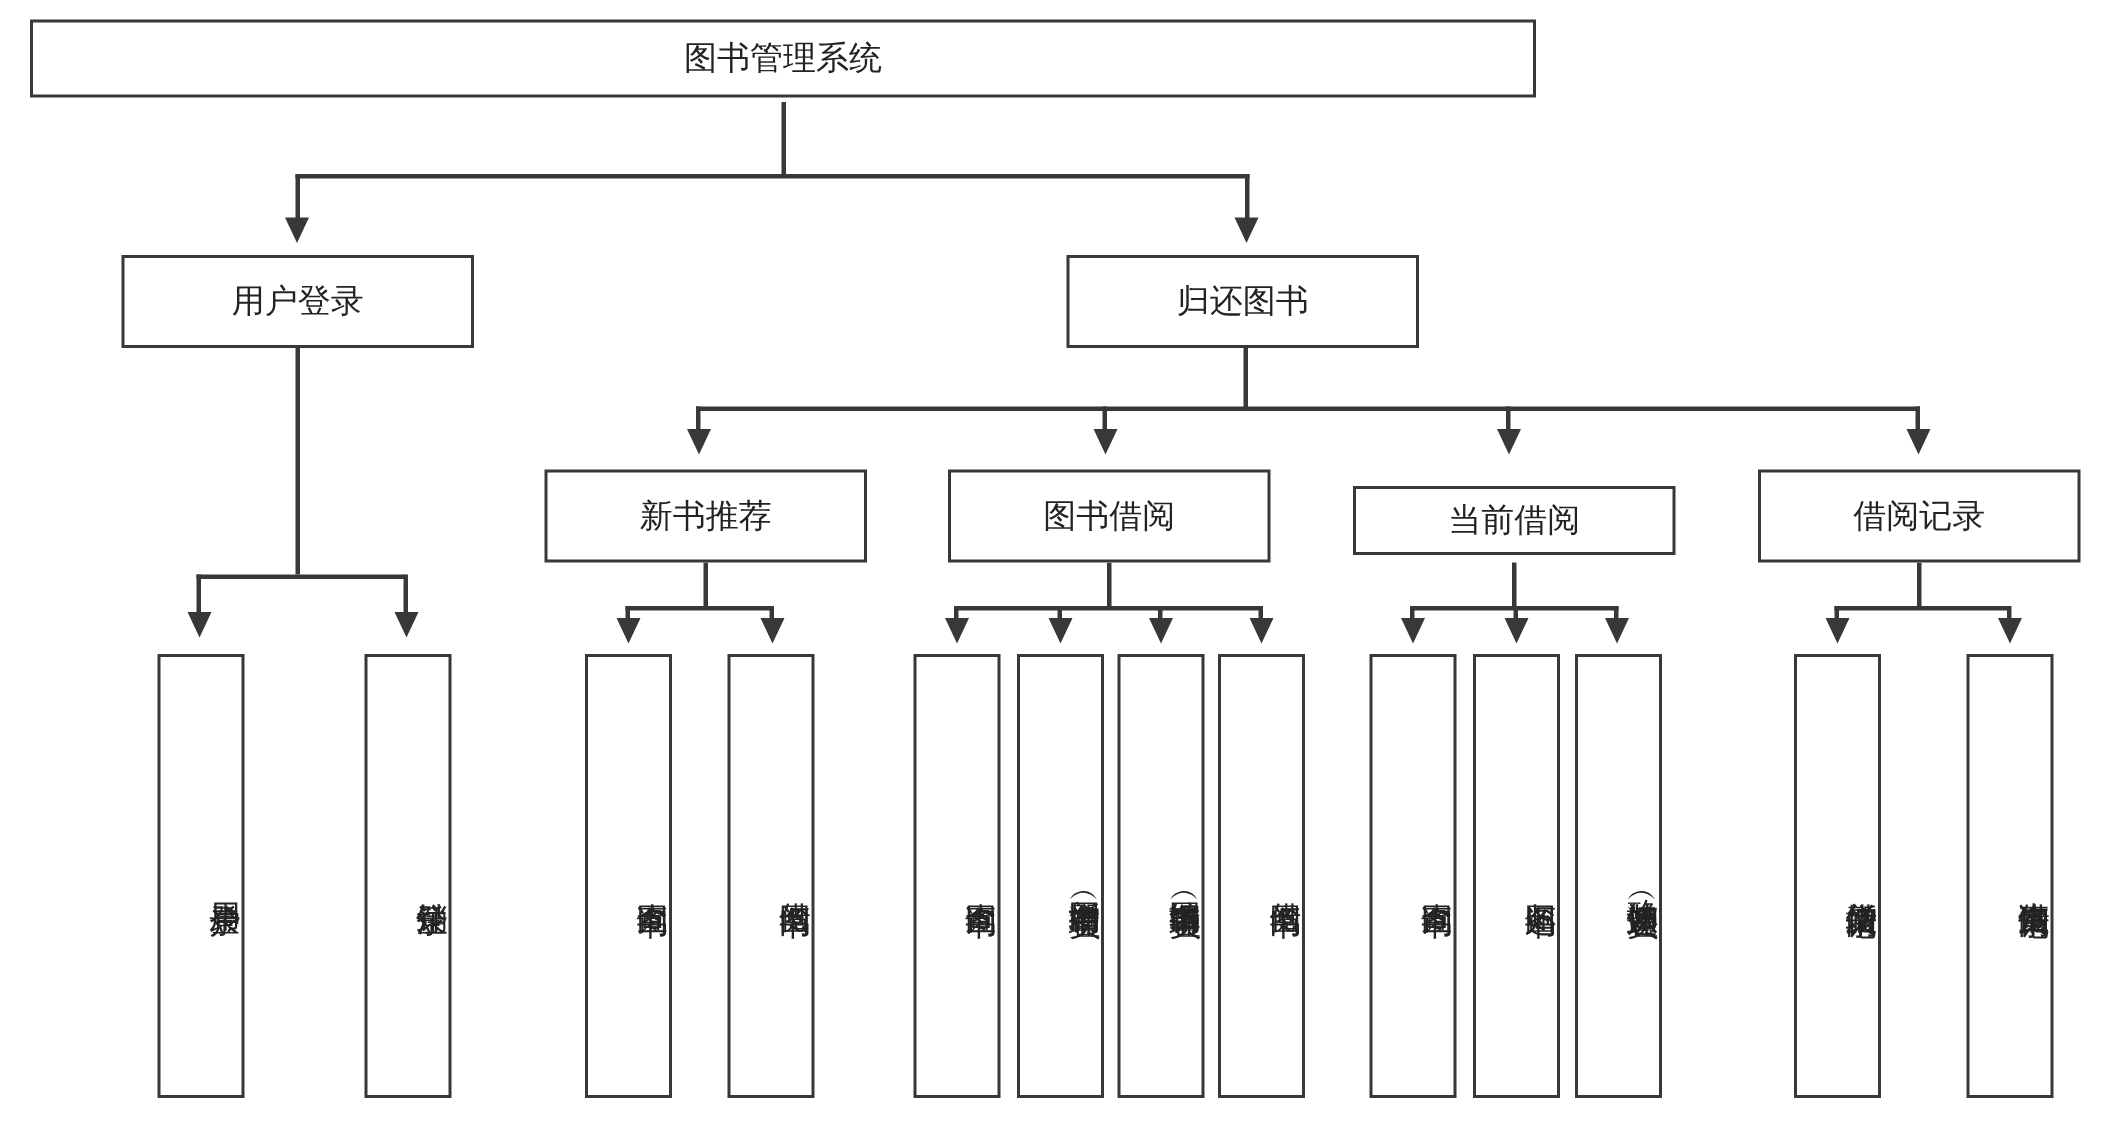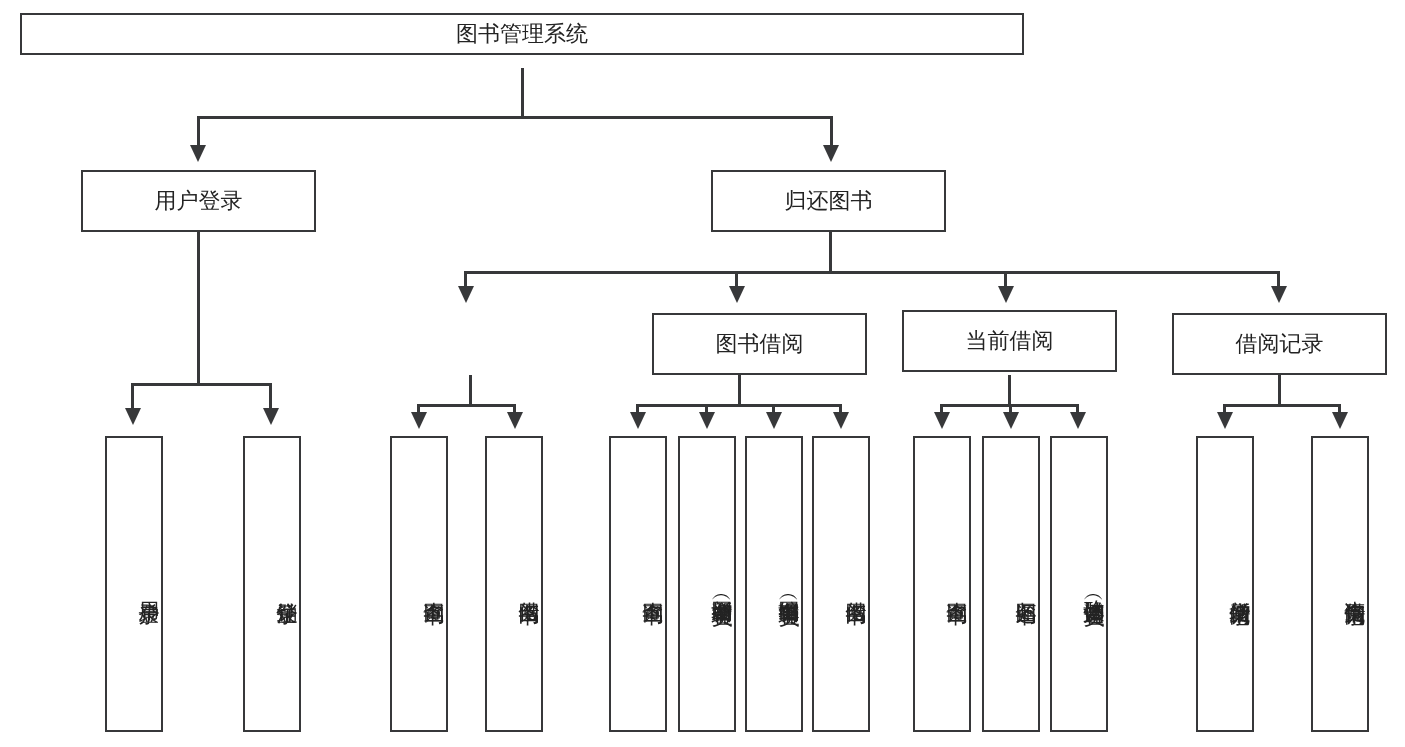--- a/index.html
+++ b/index.html
@@ -120,27 +120,28 @@
   <div class="edge vline" style="left:1076px; top:404px; height:9px;"></div>
   <div class="arrow" style="left:1070px; top:412px;"></div>
 
   <div class="edge vline" style="left:1278px; top:375px; height:31px;"></div>
   <div class="edge hline" style="left:1223px; top:404px; width:117px;"></div>
   <div class="edge vline" style="left:1223px; top:404px; height:9px;"></div>
   <div class="arrow" style="left:1217px; top:412px;"></div>
   <div class="edge vline" style="left:1338px; top:404px; height:9px;"></div>
   <div class="arrow" style="left:1332px; top:412px;"></div>
 
-  <div class="node h" style="left:20px; top:13px; width:1004px; height:42px;">图书管理系统</div>
+  <div class="node h" style="left:20px; top:13px; width:1004px; height:52px;">图书管理系统</div>
 
   <div class="node h" style="left:81px; top:170px; width:235px; height:62px;">用户登录</div>
   <div class="node h" style="left:711px; top:170px; width:235px; height:62px;">归还图书</div>
 
-  <div class="node h" style="left:652px; top:313px; width:215px; height:62px;">图书借阅</div>
-  <div class="node h" style="left:902px; top:310px; width:215px; height:62px;">当前借阅</div>
+  <div class="node h" style="left:363px; top:313px; width:215px; height:62px;">新书推荐</div>
+  <div class="node h" style="left:632px; top:313px; width:215px; height:62px;">图书借阅</div>
+  <div class="node h" style="left:902px; top:324px; width:215px; height:46px;">当前借阅</div>
   <div class="node h" style="left:1172px; top:313px; width:215px; height:62px;">借阅记录</div>
 
   <div class="node v" style="left:105px; top:436px; width:58px; height:296px;">用户登录</div>
   <div class="node v" style="left:243px; top:436px; width:58px; height:296px;">注销登录</div>
 
   <div class="node v" style="left:390px; top:436px; width:58px; height:296px;">查询图书</div>
   <div class="node v" style="left:485px; top:436px; width:58px; height:296px;">借阅图书</div>
 
   <div class="node v" style="left:609px; top:436px; width:58px; height:296px;">查询图书</div>
   <div class="node v" style="left:678px; top:436px; width:58px; height:296px;">新增图书（管理员）</div>

